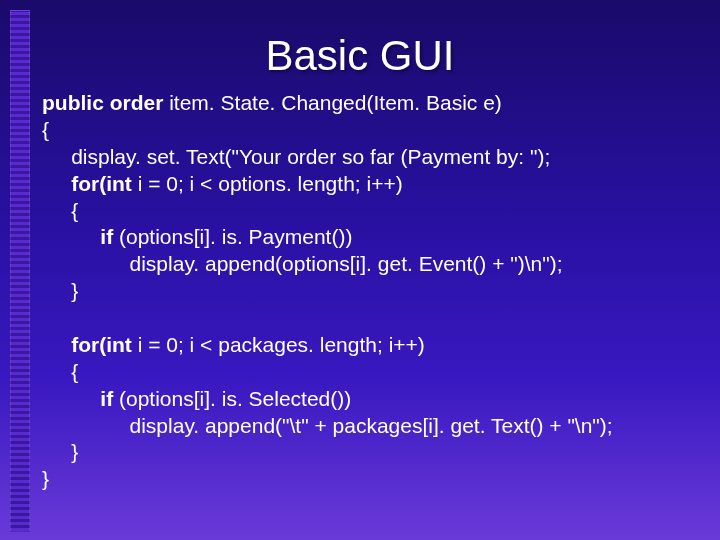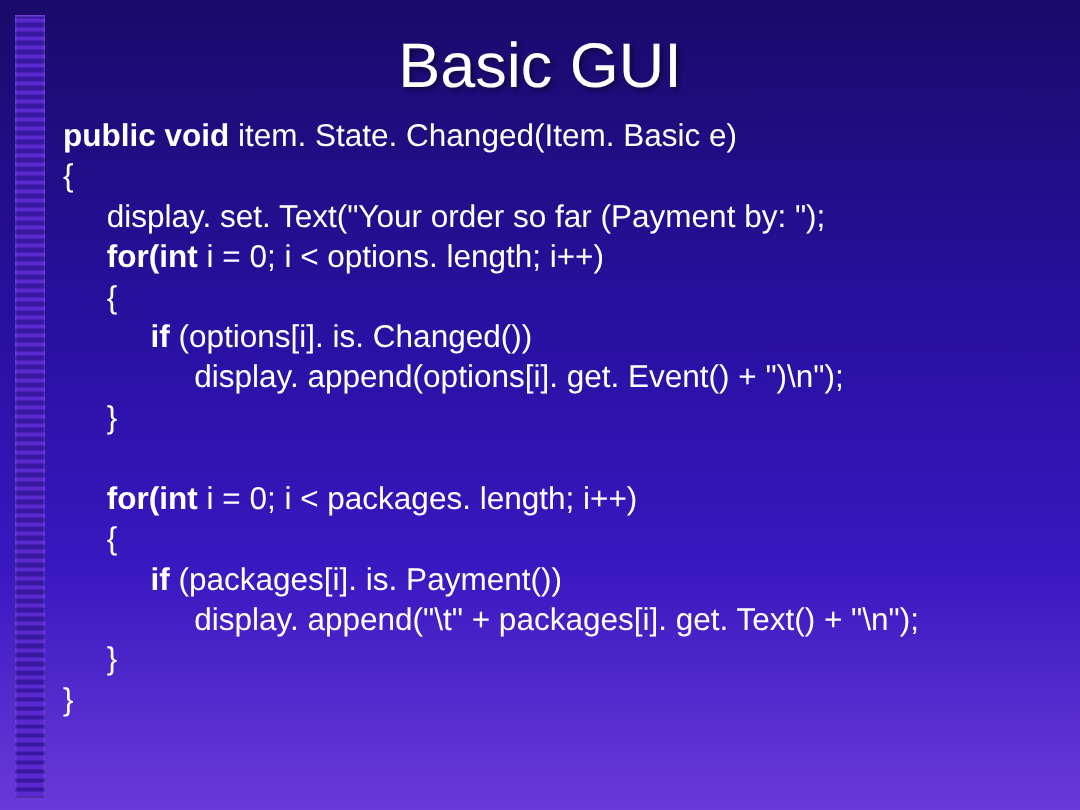--- a/index.html
+++ b/index.html
@@ -30,21 +30,21 @@
       #5a2ad0 3px,
       #3818a0 3px,
       #3818a0 6px
     );
     border: 1px solid rgba(255,255,255,0.1);
   }
   .title {
     text-align: center;
     font-size: 42px;
     font-weight: normal;
-    padding-top: 20px;
+    padding-top: 32px;
     padding-bottom: 10px;
     color: #ffffff;
     text-shadow: 2px 2px 3px rgba(0,0,0,0.4);
   }
   .code-block {
     padding-left: 42px;
     padding-right: 20px;
     font-size: 21px;
     line-height: 1.28;
     white-space: pre;
@@ -54,29 +54,29 @@
 </style>
 </head>
 <body>
 
 <div class="slide">
 
   <div class="accent-bar"></div>
 
   <div class="title">Basic GUI</div>
 
-  <div class="code-block"><span class="kw">public void</span><span> item. State. Changed(Item. Basic e)</span>
+  <div class="code-block"><span class="kw">public order</span><span> item. State. Changed(Item. Basic e)</span>
 <span>{</span>
 <span>     display. set. Text("Your order so far (Payment by: ");</span>
 <span class="kw">     for(int</span><span> i = 0; i &lt; options. length; i++)</span>
 <span>     {</span>
-<span class="kw">          if</span><span> (options[i]. is. Changed())</span>
+<span class="kw">          if</span><span> (options[i]. is. Payment())</span>
 <span>               display. append(options[i]. get. Event() + ")\n");</span>
 <span>     }</span>
 <span></span>
 <span class="kw">     for(int</span><span> i = 0; i &lt; packages. length; i++)</span>
 <span>     {</span>
-<span class="kw">          if</span><span> (packages[i]. is. Payment())</span>
+<span class="kw">          if</span><span> (options[i]. is. Selected())</span>
 <span>               display. append("\t" + packages[i]. get. Text() + "\n");</span>
 <span>     }</span>
 <span>}</span></div>
 
 </div>
 
 </body></html>

